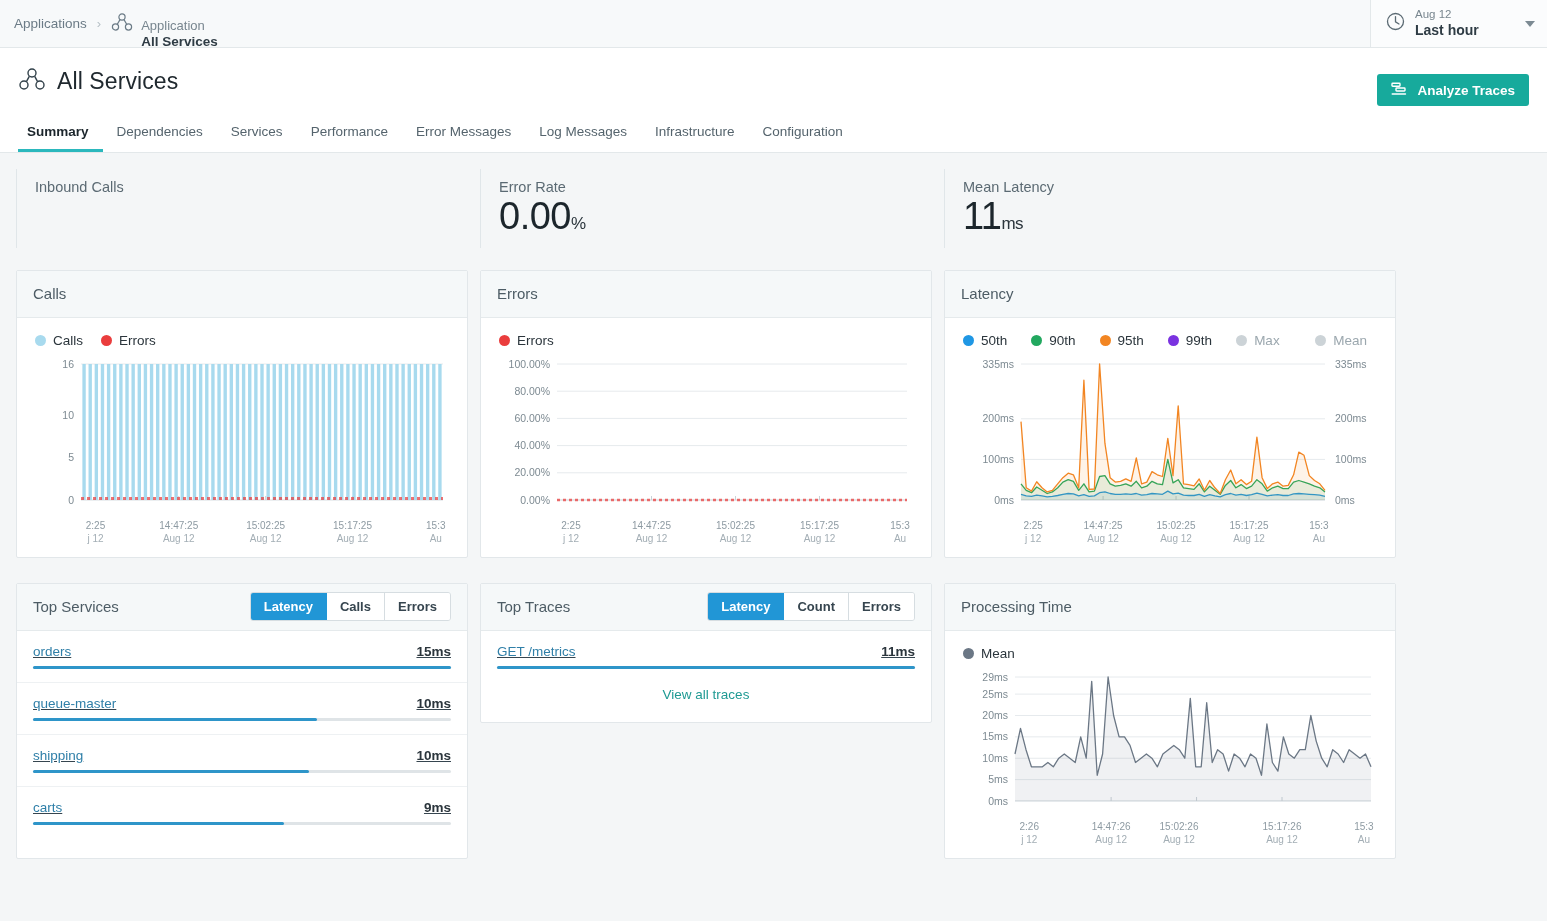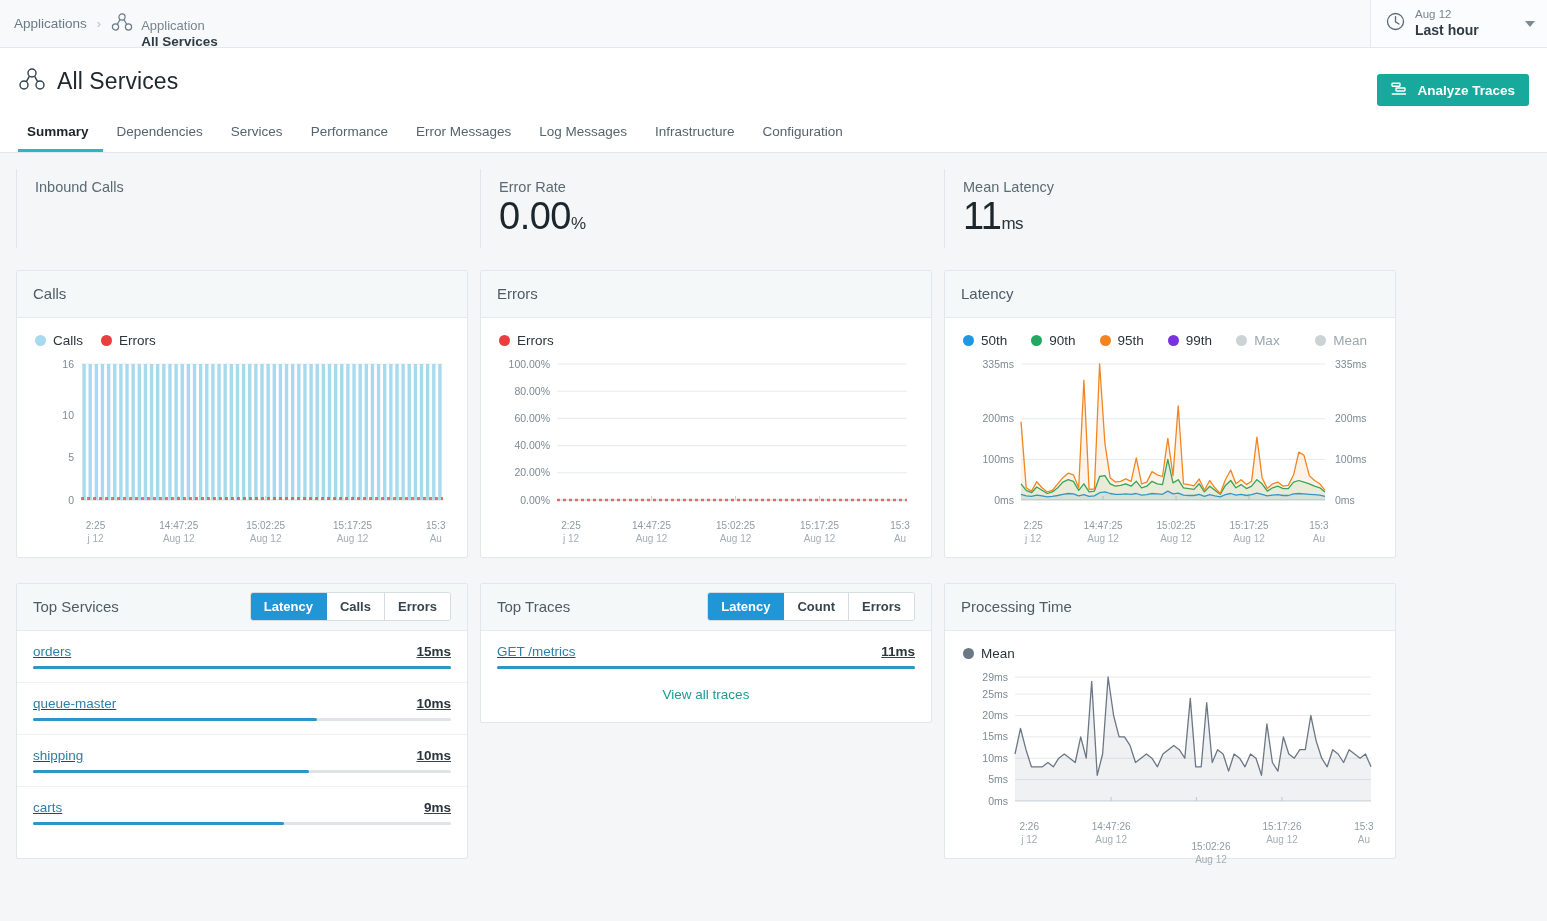--- a/index.html
+++ b/index.html
@@ -575,21 +575,21 @@
       </div>
       <div class="xaxis" id="xax-ptime" style="padding-left:62px">
           <div class="xtick" style="left: 70.24px;">
             <div>2:26</div>
             <div class="d2">j 12</div>
           </div>
           <div class="xtick" style="left: 152.12px;">
             <div>14:47:26</div>
             <div class="d2">Aug 12</div>
           </div>
-          <div class="xtick" style="left: 252px; margin-top: 20px;">
+          <div class="xtick" style="left: 220px;">
             <div>15:02:26</div>
             <div class="d2">Aug 12</div>
           </div>
           <div class="xtick" style="left: 323px;">
             <div>15:17:26</div>
             <div class="d2">Aug 12</div>
           </div>
           <div class="xtick" style="left: 404.88px;">
             <div>15:3</div>
             <div class="d2">Au</div>

